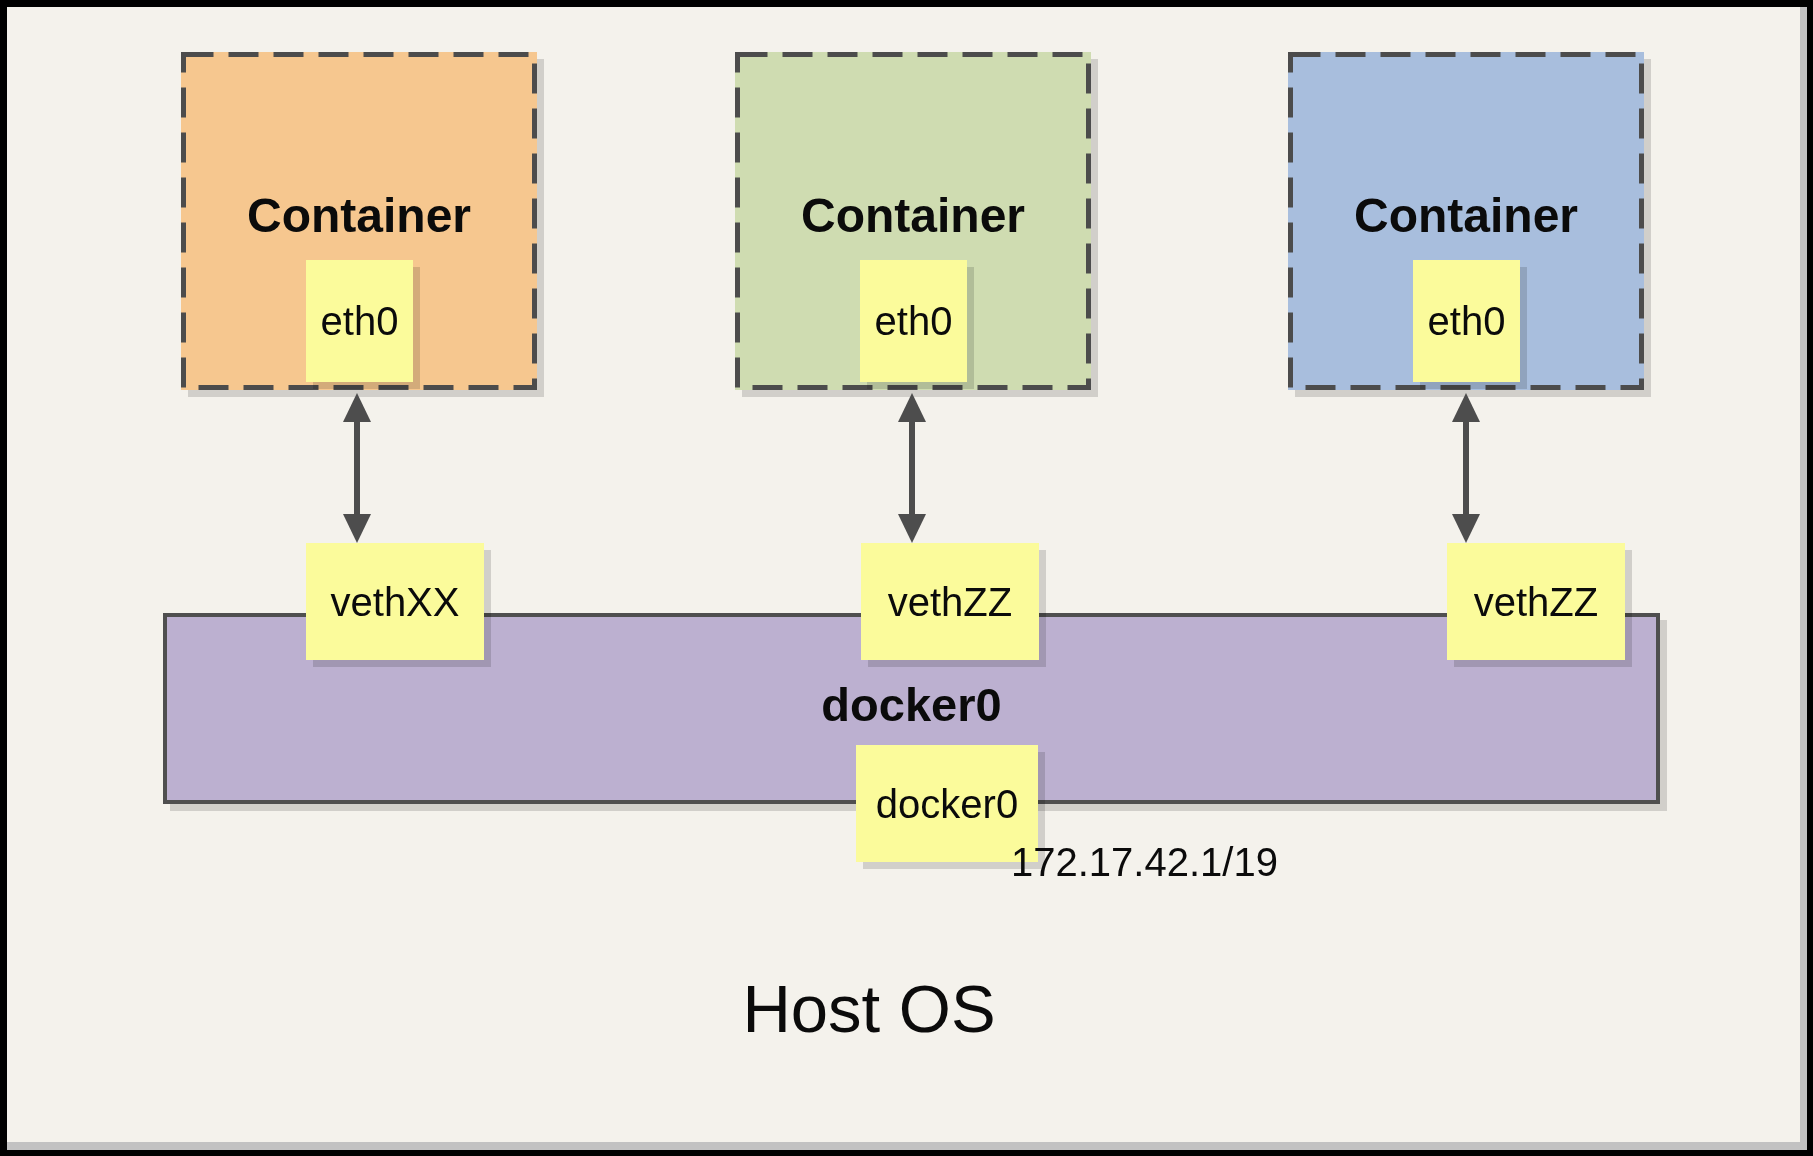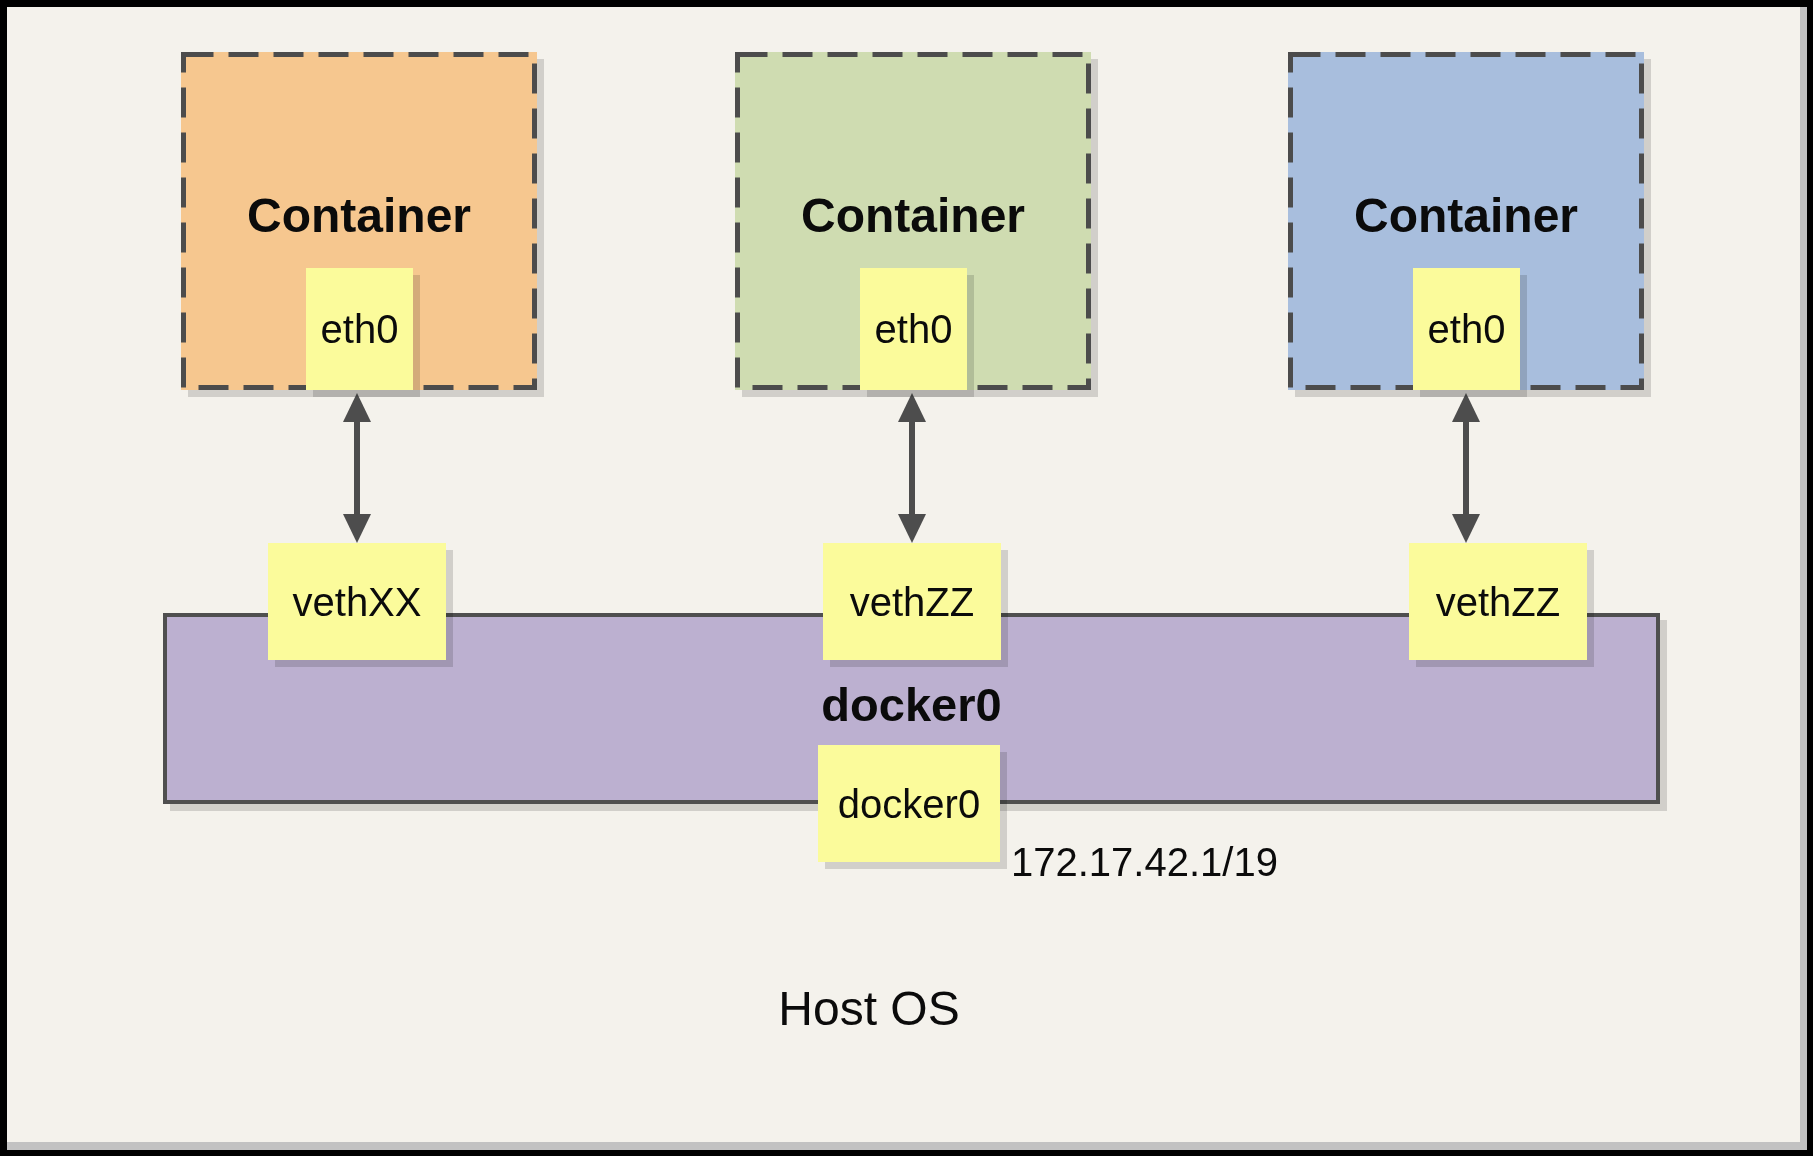--- a/index.html
+++ b/index.html
@@ -21,24 +21,24 @@
   .c1{left:174px;}
   .c2{left:728px;}
   .c3{left:1281px;}
   .container-label{
     position:absolute;left:0;right:0;top:140px;text-align:center;
     font-size:48px;font-weight:bold;line-height:48px;
   }
   .note{
     background:#FBFB9B;box-shadow:7px 7px 0 rgba(0,0,0,0.14);
     display:flex;align-items:center;justify-content:center;
-    font-size:40px;line-height:42px;
+    font-size:40px;line-height:42px;margin-left:38px;
   }
   .eth-box{
-    position:absolute;left:50%;margin-left:-53px;top:216px;
+    position:absolute;left:50%;margin-left:-53px;top:208px;
     width:107px;height:122px;z-index:3;
   }
   .arrow{position:absolute;top:385px;width:30px;height:152px;z-index:2;}
   .a1{left:335px;}
   .a2{left:890px;}
   .a3{left:1444px;}
 
   .bridge-bar{
     position:absolute;left:156px;top:606px;width:1497px;height:191px;
     border:4px solid #4F4F4F;box-shadow:7px 7px 0 rgba(0,0,0,0.14);z-index:1;
@@ -51,21 +51,21 @@
   .v1{left:261px;}
   .v2{left:816px;}
   .v3{left:1402px;text-align:center;}
   .bridge-iface-box{position:absolute;left:811px;top:738px;width:182px;height:117px;z-index:3;}
 
   .ip-label{
     position:absolute;left:1004px;top:833px;font-size:40px;line-height:44px;z-index:4;
   }
   .host-label{
     position:absolute;left:562px;top:964px;width:600px;text-align:center;
-    font-size:48px;line-height:76px;z-index:1;
+    font-size:67px;line-height:76px;z-index:1;
   }
 </style>
 </head>
 <body>
 
 <div class="frame">
   <div class="canvas-shadow">
     <div class="canvas">
 
       <div class="container-box c1" style="background-color: rgb(246, 199, 143);">

